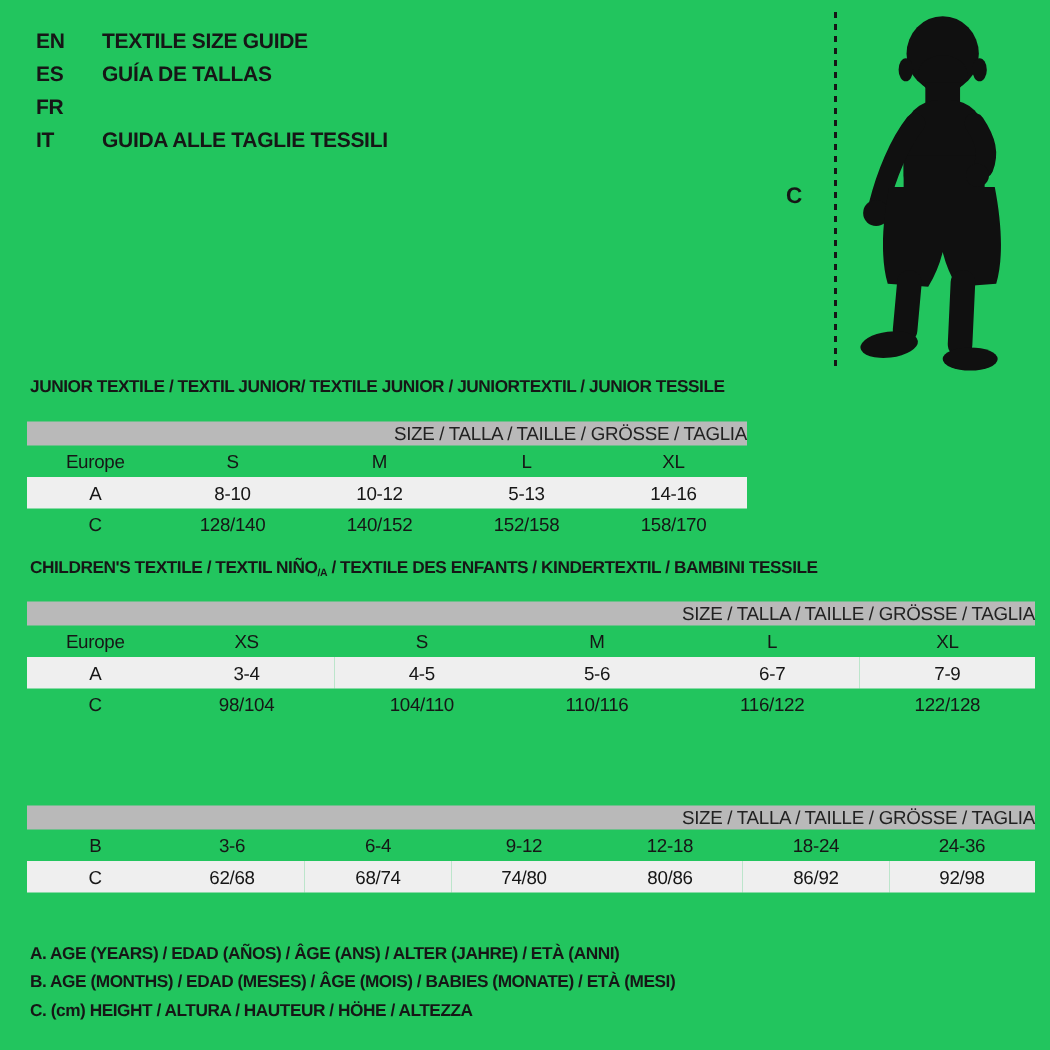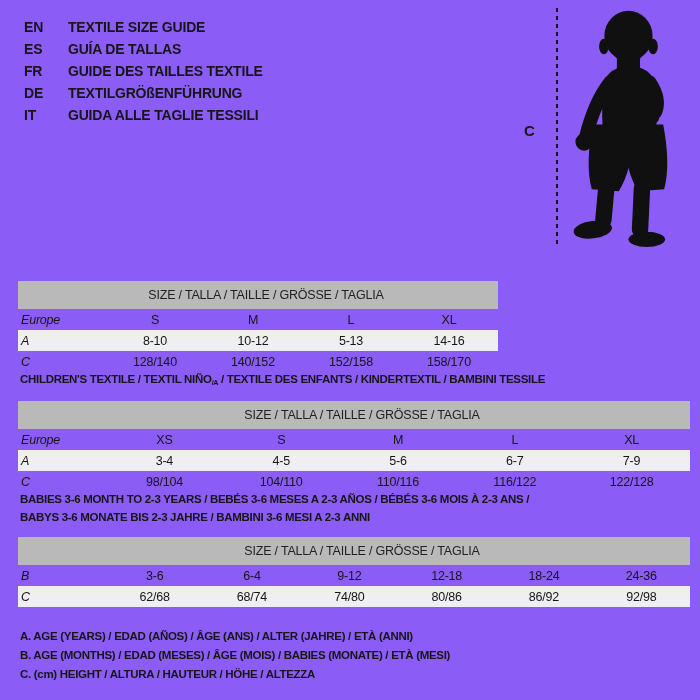--- a/index.html
+++ b/index.html
@@ -1,17 +1,17 @@
 <!DOCTYPE html>
 <html><head>
 <meta charset="utf-8">
 <style>
   html, body { margin:0; padding:0; background:#ffffff; }
   .canvas {
-    position:relative; width:700px; height:700px; background:#8b5cf6;
+    position:relative; width:700px; height:700px; background:#22c55e;
     font-family:"Liberation Sans", sans-serif; color:#161616; overflow:hidden;
   }
 
   
   .lang-list { position:absolute; left:24px; top:16px; }
   .lang-row { display:flex; font-weight:bold; font-size:14px; line-height:22px; letter-spacing:-0.2px; }
   .lang-code { width:44px; }
 
   
   .height-line {
@@ -20,23 +20,23 @@
   }
   .measure-label { position:absolute; left:524px; top:122px; font-weight:bold; font-size:15px; }
   .silhouette { position:absolute; left:560px; top:5px; }
 
   
   .tbl-title { position:absolute; font-weight:bold; font-size:11.5px; letter-spacing:-0.3px; white-space:nowrap; }
   .tbl-title .subscr { font-size:7px; vertical-align:-2px; }
   .tbl-title2 { line-height:18px; white-space:normal; }
   table.tbl { position:absolute; border-collapse:collapse; table-layout:fixed; }
   table.tbl td { padding:0; font-size:12.5px; letter-spacing:-0.2px; text-align:center; height:21px; }
-  table.tbl td.lbl { text-align:left; padding-left:3px;font-style:italic; }
+  table.tbl td.lbl { text-align:center; padding-left:3px; }
   tr.size-head td {
-    background:#b9b9b9; text-align:center; padding-left:16px; height:28px;
+    background:#b9b9b9; text-align:right; padding-left:16px; height:16px;
     font-size:12.5px; color:#222222;
   }
   tr.shaded td { background:#efefef; }
 
   
   .notes { position:absolute; left:20px; top:627px; font-weight:bold; font-size:11.5px; letter-spacing:-0.3px; line-height:19px; }
 </style>
 </head>
 <body>
 
@@ -46,25 +46,20 @@
     <div class="lang-row">
       <span class="lang-code">EN</span>
       <span class="lang-title">TEXTILE SIZE GUIDE</span>
     </div>
     <div class="lang-row">
       <span class="lang-code">ES</span>
       <span class="lang-title">GUÍA DE TALLAS</span>
     </div>
     <div class="lang-row">
       <span class="lang-code">FR</span>
-      <span class="lang-title">GUIDE DES TAILLES TEXTILE</span>
-    </div>
-    <div class="lang-row">
-      <span class="lang-code">DE</span>
-      <span class="lang-title">TEXTILGRÖßENFÜHRUNG</span>
     </div>
     <div class="lang-row">
       <span class="lang-code">IT</span>
       <span class="lang-title">GUIDA ALLE TAGLIE TESSILI</span>
     </div>
   </div>
 
   <div class="height-line"></div>
   <div class="measure-label">C</div>
   <svg class="silhouette" width="135" height="245" viewBox="0 0 140 250" aria-hidden="true">
@@ -81,20 +76,21 @@
       <path d="M93 78 C101 90 103 99 99 109" stroke="#101010" stroke-width="14" fill="none" stroke-linecap="round"></path>
       <circle cx="95" cy="114" r="8"></circle>
       <path d="M34 122 C29 148 28 172 33 189 L61 191 C66 183 69 175 71 167 C73 175 76 183 81 191 L108 189 C113 172 112 148 107 122 Z"></path>
       <path d="M48 188 L45 221" stroke="#101010" stroke-width="17" fill="none" stroke-linecap="round"></path>
       <path d="M85 188 L83 231" stroke="#101010" stroke-width="17" fill="none" stroke-linecap="round"></path>
       <ellipse cx="34" cy="231" rx="20" ry="9" transform="rotate(-7 34 231)"></ellipse>
       <ellipse cx="90" cy="241" rx="19" ry="8"></ellipse>
     </g>
   </svg>
 
+  <div class="tbl-title" style="left:20px; top:252px;">JUNIOR TEXTILE / TEXTIL JUNIOR/ TEXTILE JUNIOR / JUNIORTEXTIL / JUNIOR TESSILE</div>
   <table class="tbl" style="left:18px; top:281px; width:480px;">
     <colgroup>
         <col style="width:88px">
         <col>
         <col>
         <col>
         <col>
       </colgroup>
     <tbody>
         <tr class="size-head">
@@ -158,24 +154,20 @@
       <td class="lbl">C</td>
       <td>98/104</td>
       <td>104/110</td>
       <td>110/116</td>
       <td>116/122</td>
       <td>122/128</td>
     </tr>
   </tbody>
     </table>
 
-  <div class="tbl-title tbl-title2" style="left:20px; top:490px; width:600px;">
-    <div>BABIES 3-6 MONTH TO 2-3 YEARS / BEBÉS 3-6 MESES A 2-3 AÑOS / BÉBÉS 3-6 MOIS À 2-3 ANS /</div>
-    <div>BABYS 3-6 MONATE BIS 2-3 JAHRE / BAMBINI 3-6 MESI A 2-3 ANNI</div>
-  </div>
   <table class="tbl" style="left:18px; top:537px; width:672px;">
     <colgroup>
         <col style="width:88px">
         <col>
         <col>
         <col>
         <col>
         <col>
         <col>
       </colgroup>

